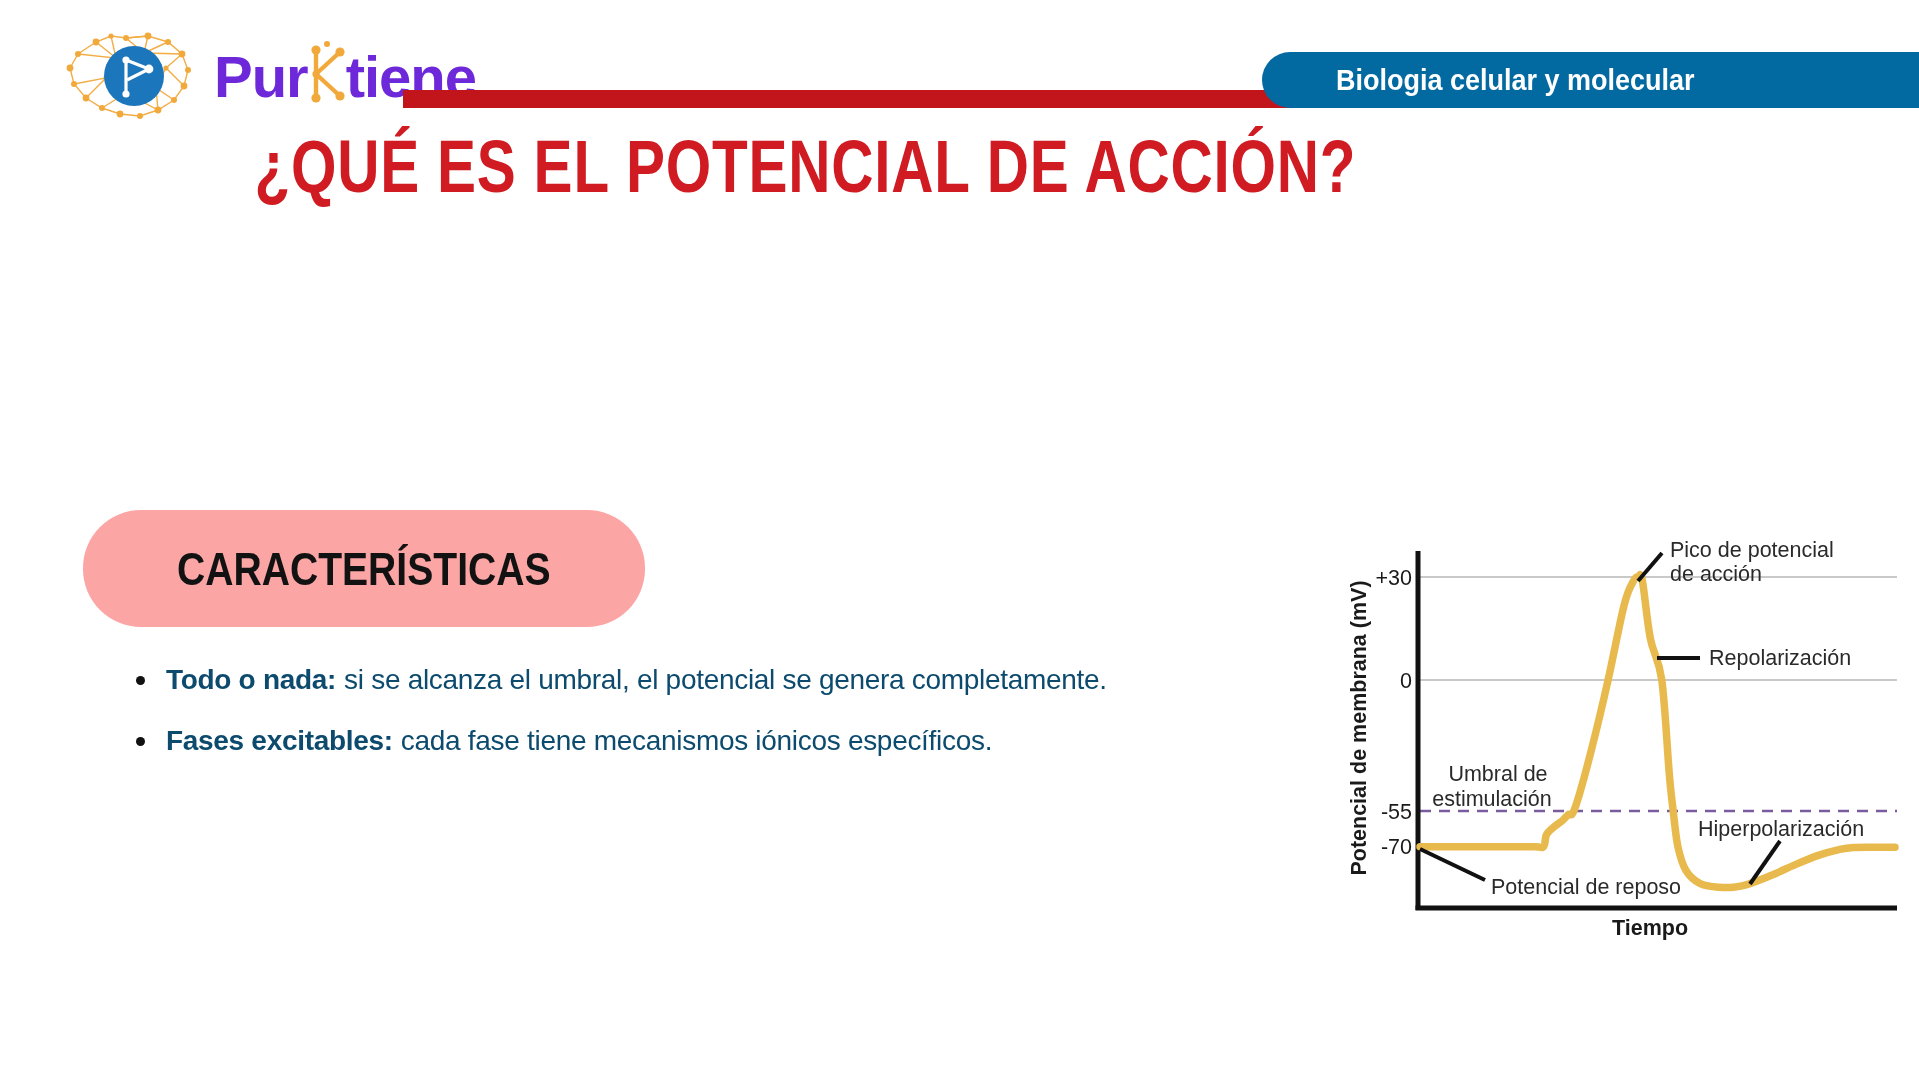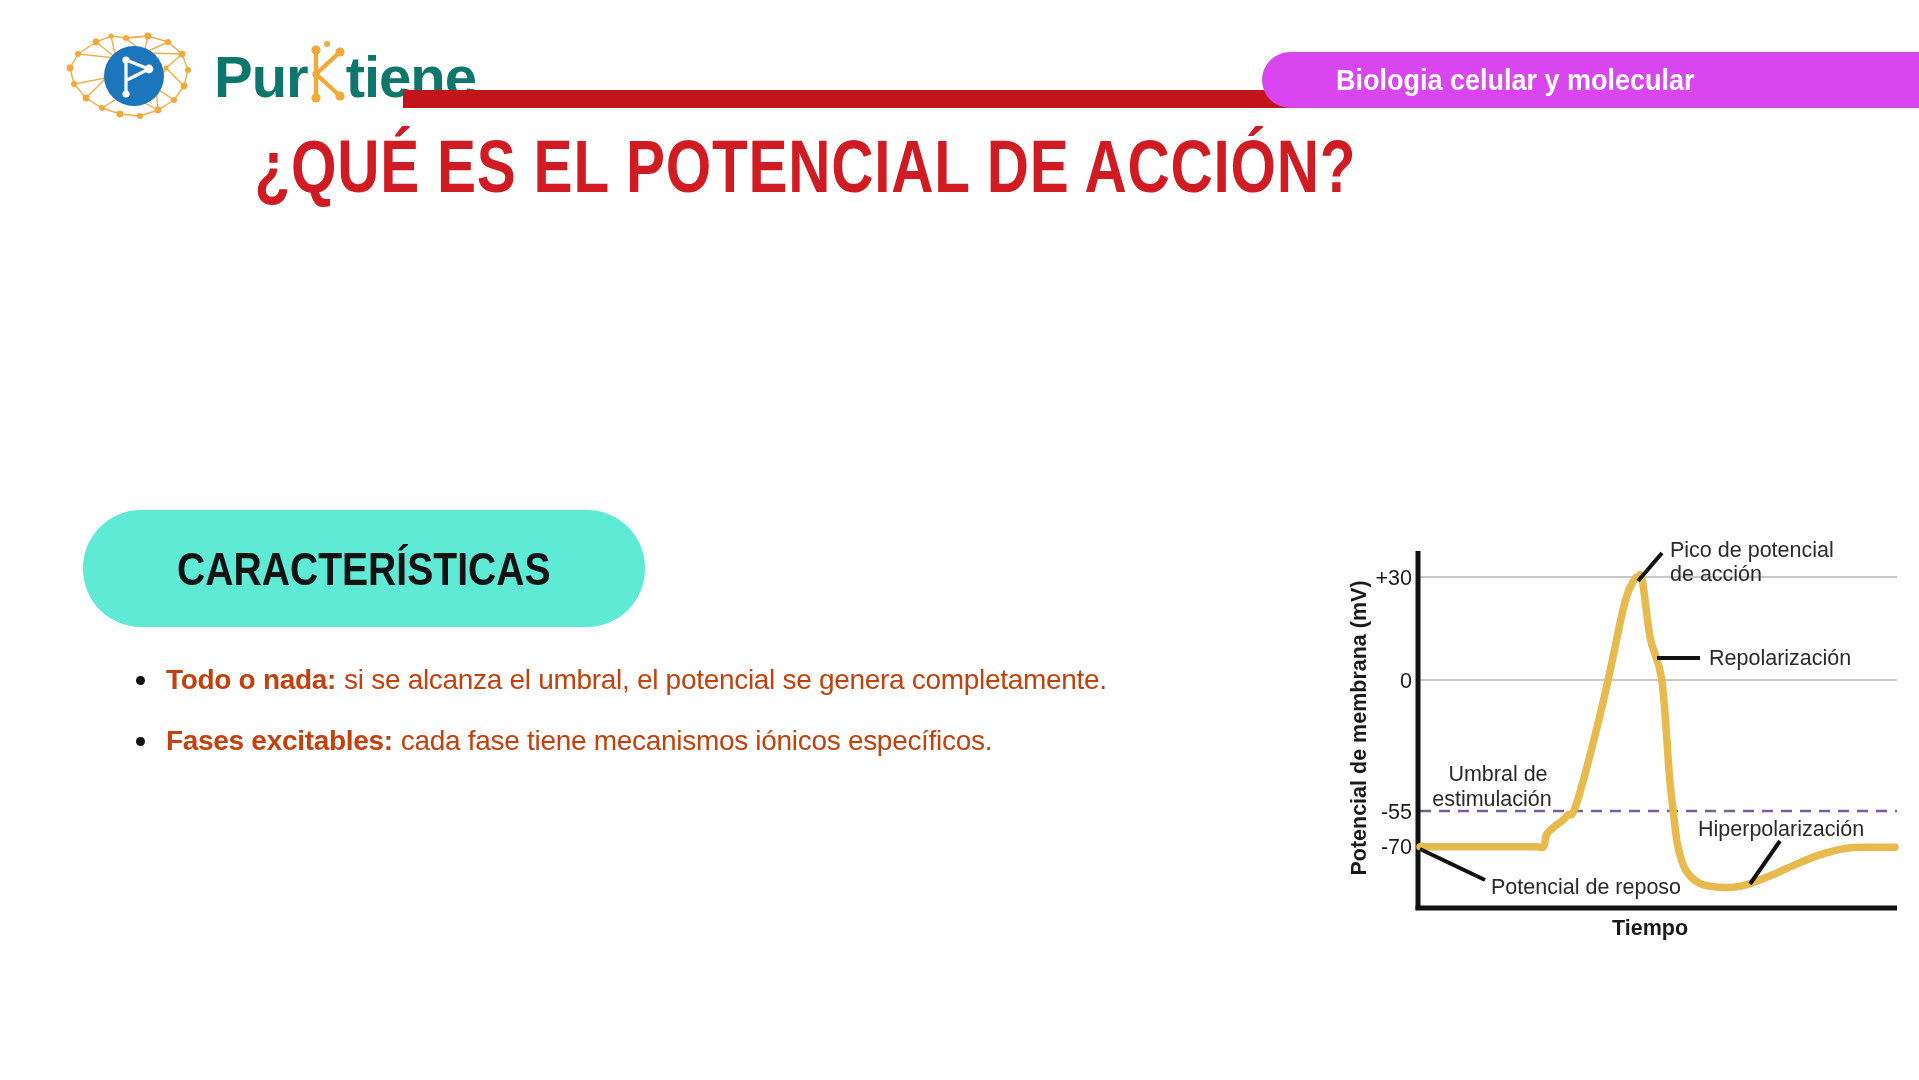--- a/index.html
+++ b/index.html
@@ -1,48 +1,48 @@
 <!DOCTYPE html>
 <html><head>
 <meta charset="utf-8">
 <style>
   html,body{margin:0;padding:0;background:#ffffff;}
   .canvas{position:relative;width:1919px;height:1080px;background:#ffffff;overflow:hidden;
           font-family:"Liberation Sans", sans-serif;color:#1a1a1a;}
 
   
   .logo-row{position:absolute;left:56px;top:28px;display:flex;align-items:center;gap:8px;}
-  .brand-text{display:flex;align-items:center;font-weight:700;color:#0f766e;font-size:58px;letter-spacing:-1px;}
+  .brand-text{display:flex;align-items:center;font-weight:700;color:#6d28d9;font-size:58px;letter-spacing:-1px;}
   .brand-k{margin:0 -2px 6px -2px;}
   .red-bar{position:absolute;left:403px;top:90px;right:0;height:18px;background:#c2151b;}
-  .banner{position:absolute;left:1262px;top:52px;right:0;height:56px;background:#d946ef;
+  .banner{position:absolute;left:1262px;top:52px;right:0;height:56px;background:#0369a1;
           border-top-left-radius:28px;border-bottom-left-radius:28px;
           display:flex;align-items:center;justify-content:center;padding-right:150px;}
   .banner-text{color:#ffffff;font-size:30px;font-weight:700;display:inline-block;
                transform:scaleX(.9);transform-origin:center;white-space:nowrap;}
 
   
   .title-wrap{position:absolute;left:0;top:124px;width:1610px;text-align:center;}
   .title-text{display:inline-block;color:#d01b22;font-size:74px;font-weight:700;letter-spacing:1px;
               transform:scaleX(.79);transform-origin:center;white-space:nowrap;}
 
   
   .intro{position:absolute;left:130px;top:282px;width:1360px;list-style:none;margin:0;padding:0;}
   .intro li{position:relative;padding-left:40px;font-size:28px;line-height:54px;letter-spacing:-.3px;color:#111;}
   .intro li.justify{text-align:justify;}
   .intro li + li{margin-top:14px;}
   .intro li::before{content:"";position:absolute;left:10px;top:23px;width:9px;height:9px;border-radius:50%;background:#111;}
 
   
-  .pill{position:absolute;left:83px;top:510px;width:562px;height:117px;background:#5eead4;border-radius:58px;
+  .pill{position:absolute;left:83px;top:510px;width:562px;height:117px;background:#fca5a5;border-radius:58px;
         display:flex;align-items:center;justify-content:center;}
   .pill-text{font-size:46px;font-weight:800;color:#121212;letter-spacing:0;display:inline-block;
              transform:scaleX(.85);transform-origin:center;white-space:nowrap;}
   .chars{position:absolute;left:128px;top:660px;width:1160px;list-style:none;margin:0;padding:0;}
-  .chars li{position:relative;padding-left:38px;font-size:28px;line-height:40px;letter-spacing:-.3px;color:#c2410c;margin-bottom:21px;white-space:nowrap;}
+  .chars li{position:relative;padding-left:38px;font-size:28px;line-height:40px;letter-spacing:-.3px;color:#0c4a6e;margin-bottom:21px;white-space:nowrap;}
   .chars li::before{content:"";position:absolute;left:8px;top:16px;width:9px;height:9px;border-radius:50%;background:#111;}
   .chars .lbl{font-weight:700;}
   .chars .txt{margin-left:8px;}
 
   
   .chart{position:absolute;left:1350px;top:523px;width:569px;height:430px;}
   .glabel{font-size:21.5px;fill:#2a2a2a;font-weight:500;}
   .gtick{font-size:21.5px;fill:#1a1a1a;}
   .gaxis-label{font-size:21.5px;fill:#1a1a1a;font-weight:700;}
 </style>

